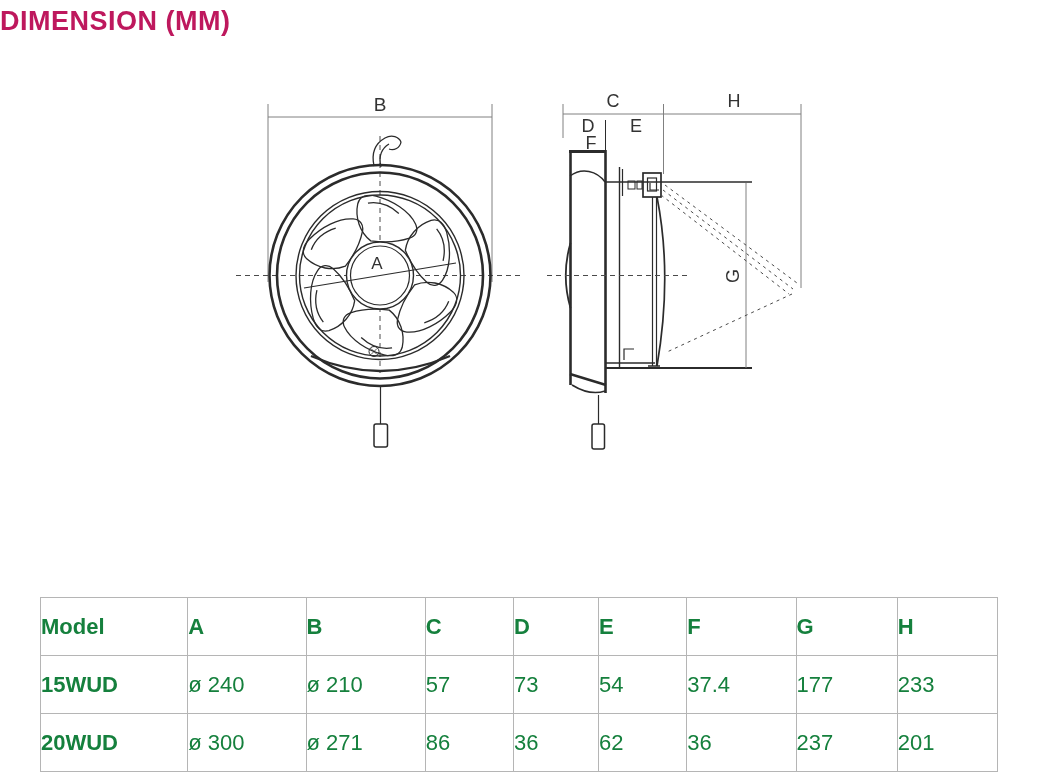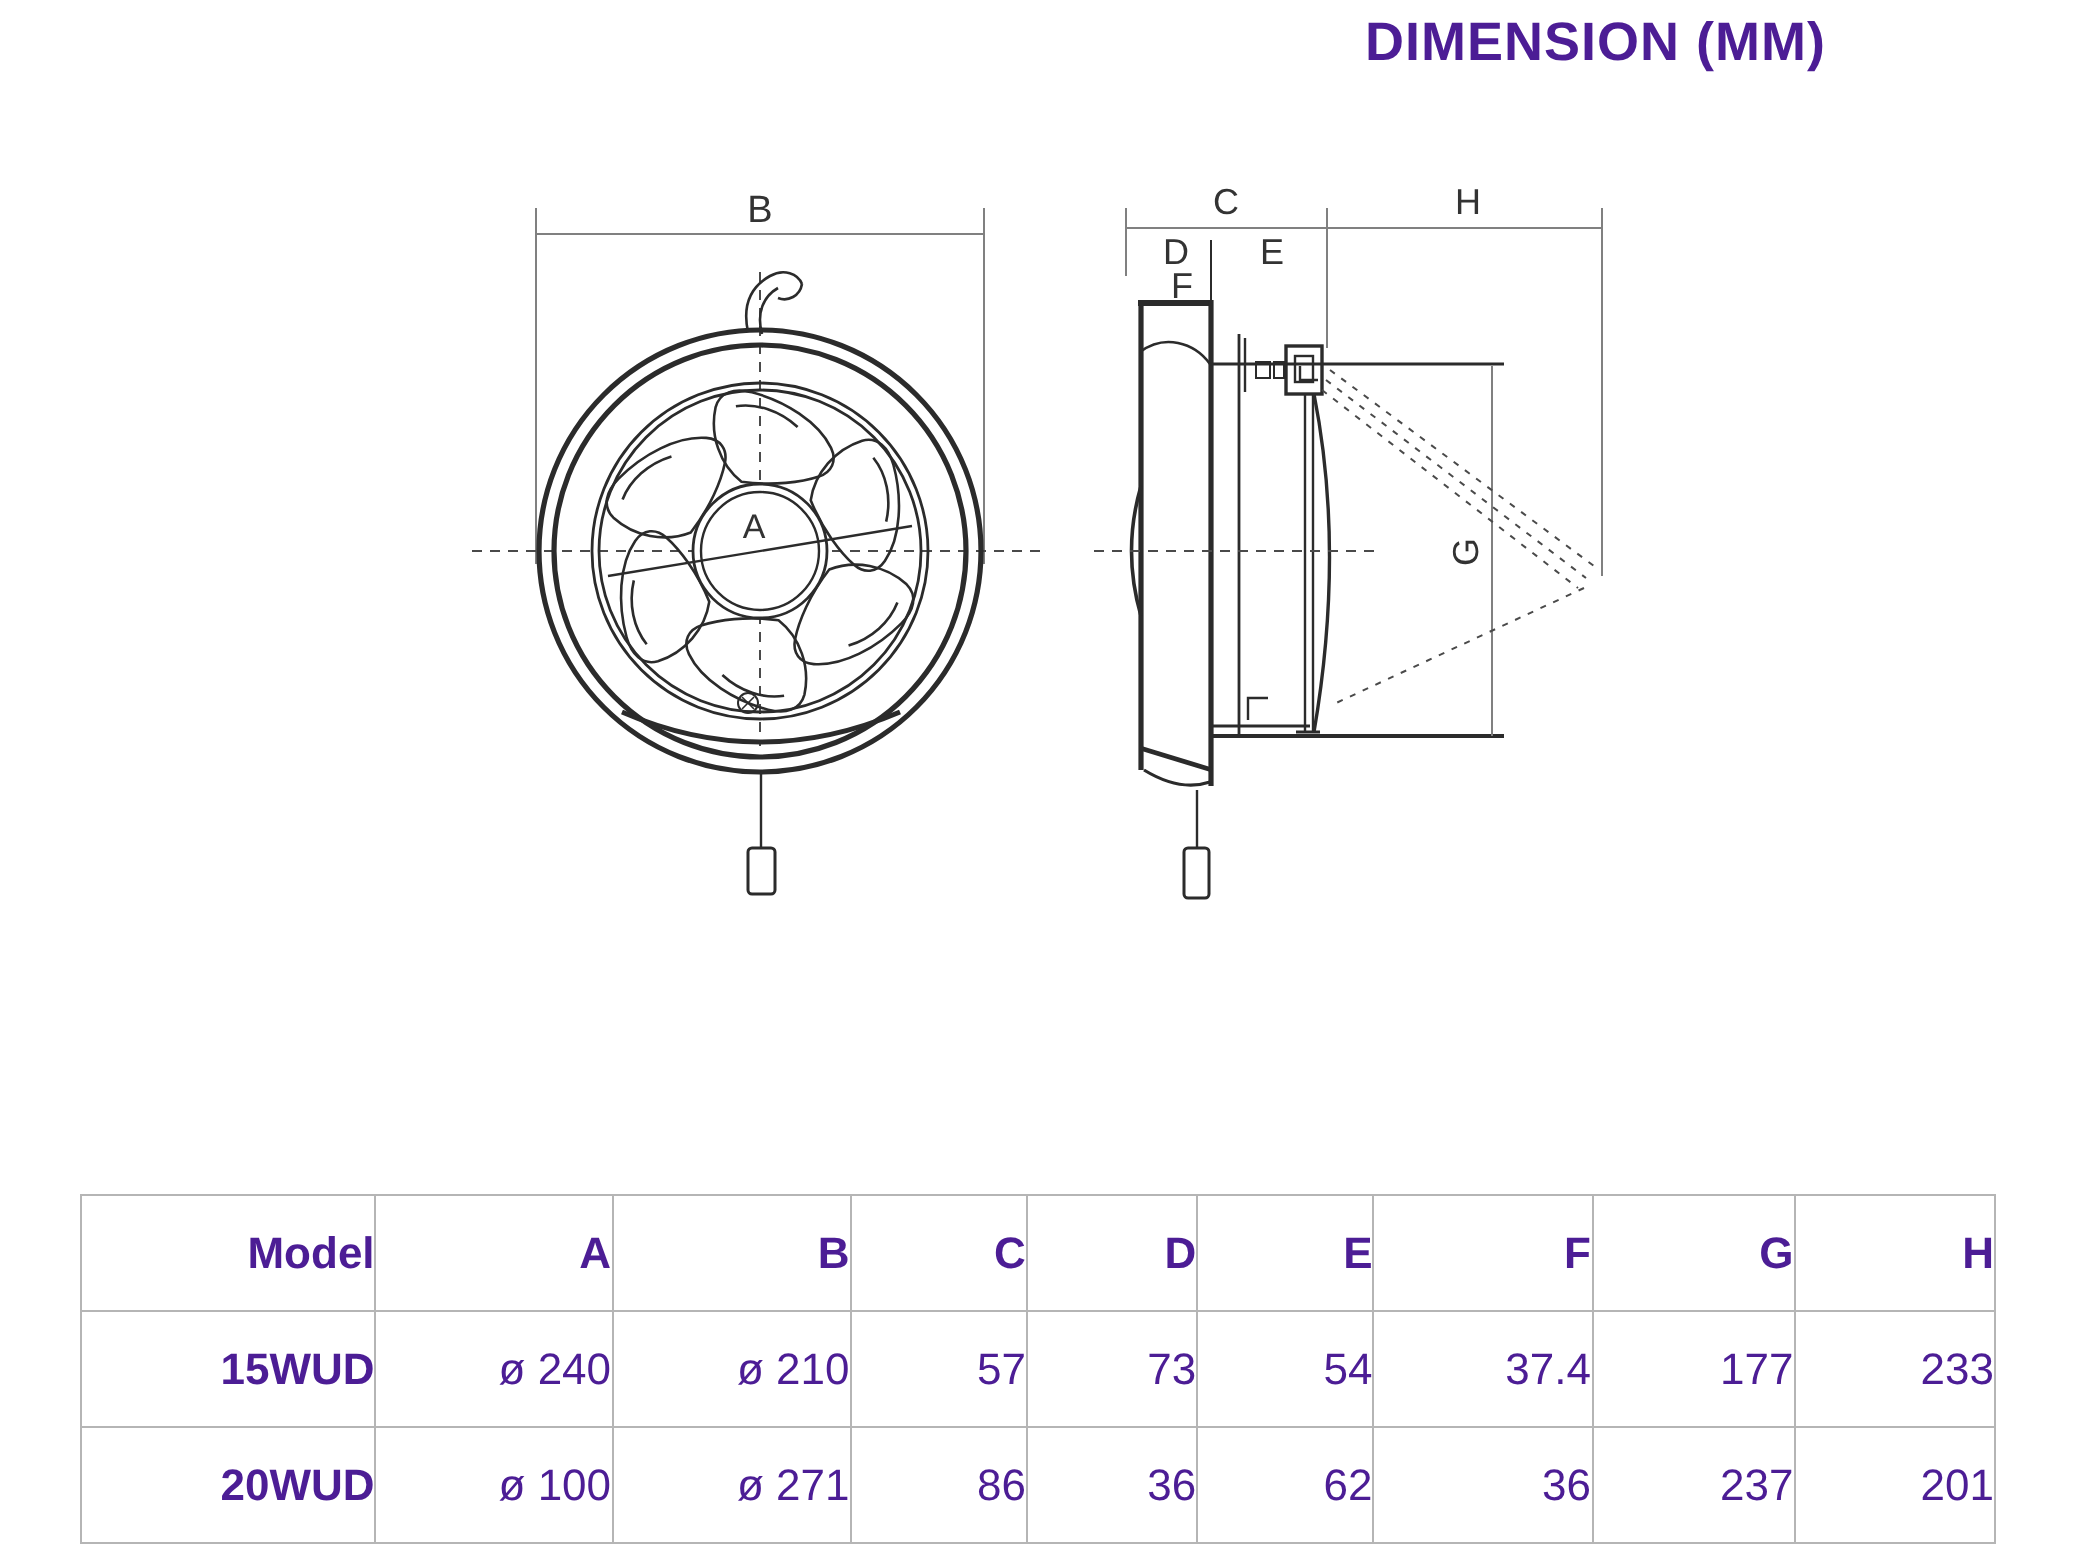--- a/index.html
+++ b/index.html
@@ -2,32 +2,32 @@
 <html><head>
 <meta charset="utf-8">
 <style>
   html,body{margin:0;padding:0;background:#fff;}
   body{
     width:1039px;height:784px;position:relative;overflow:hidden;
     font-family:"Liberation Sans", sans-serif;
   }
   .page-title{
     position:absolute;top:6px;left:0;width:913px;
-    text-align:right;font-size:27px;font-weight:bold;color:#4c1d95;
+    text-align:left;font-size:27px;font-weight:bold;color:#be185d;
     letter-spacing:.5px;
   }
   .drawing{position:absolute;top:0;left:0;}
   svg text{font-family:"Liberation Sans", sans-serif;fill:#333;}
   .dim-table{
     position:absolute;left:40px;top:597px;width:958px;height:172px;
     border-collapse:collapse;table-layout:fixed;background:#fff;
   }
   .dim-table td{
-    border:1px solid #b5b5b5;text-align:right;vertical-align:middle;
-    font-size:22px;color:#4c1d95;height:57px;padding:0;
+    border:1px solid #b5b5b5;text-align:left;vertical-align:middle;
+    font-size:22px;color:#15803d;height:57px;padding:0;
   }
   .dim-table tr.hdr td, .dim-table td.model{font-weight:bold;}
 </style>
 </head>
 <body>
 
 <div class="page-title">DIMENSION (MM)</div>
 
 <svg class="drawing" width="1039" height="560" viewBox="0 0 1039 560">
 
@@ -194,21 +194,21 @@
     <td>ø 210</td>
     <td>57</td>
     <td>73</td>
     <td>54</td>
     <td>37.4</td>
     <td>177</td>
     <td>233</td>
   </tr>
   <tr>
     <td class="model">20WUD</td>
-    <td>ø 100</td>
+    <td>ø 300</td>
     <td>ø 271</td>
     <td>86</td>
     <td>36</td>
     <td>62</td>
     <td>36</td>
     <td>237</td>
     <td>201</td>
   </tr>
 </tbody>
   </table>

